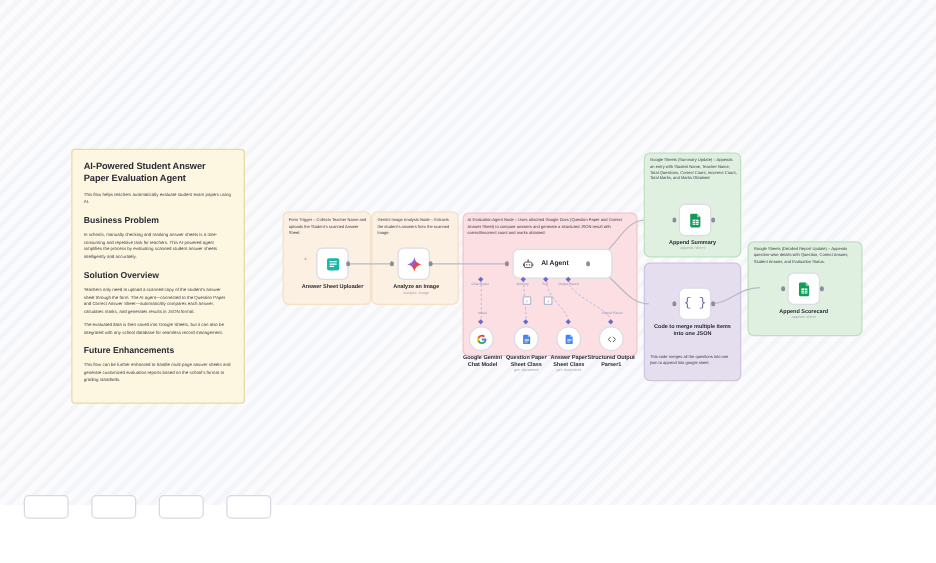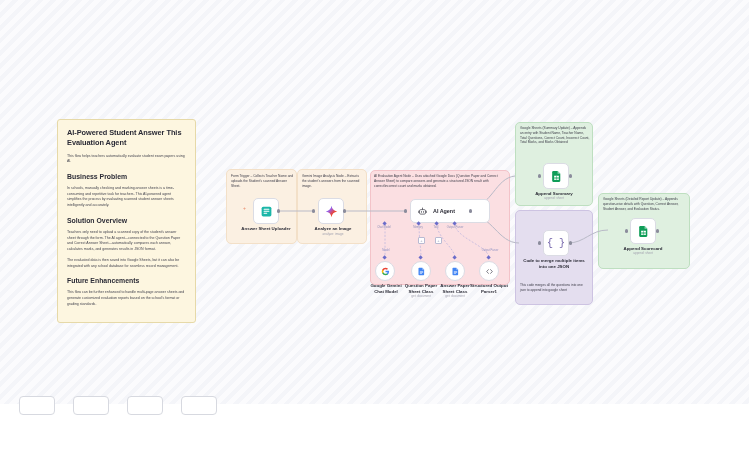--- a/index.html
+++ b/index.html
@@ -415,21 +415,21 @@
       <rect x="7.6" y="13" width="8.8" height="0.9" fill="#0f9d58"></rect>
       <rect x="7.6" y="15.6" width="8.8" height="0.9" fill="#0f9d58"></rect>
       <rect x="11.6" y="10.6" width="0.9" height="7.6" fill="#0f9d58"></rect>
     </svg>
   </div>
   <div class="port" style="left:656px; top:229.3px;"></div>
   <div class="node-label" style="left:608px; top:246px; width:70px;">Append Scorecard</div>
   <div class="node-sub" style="left:608px; top:252px; width:70px;">append: sheet</div>
 
   <div id="doc-note">
-    <h1>AI-Powered Student Answer This Evaluation Agent</h1>
+    <h1>AI-Powered Student Answer Paper Evaluation Agent</h1>
     <p>This flow helps teachers automatically evaluate student exam papers using AI.</p>
     <h2>Business Problem</h2>
     <p>In schools, manually checking and marking answer sheets is a time-consuming and repetitive task for teachers. This AI-powered agent simplifies the process by evaluating scanned student answer sheets intelligently and accurately.</p>
     <h2>Solution Overview</h2>
     <p>Teachers only need to upload a scanned copy of the student's answer sheet through the form. The AI agent—connected to the Question Paper and Correct Answer Sheet—automatically compares each answer, calculates marks, and generates results in JSON format.</p>
     <p>The evaluated data is then saved into Google Sheets, but it can also be integrated with any school database for seamless record management.</p>
     <h2>Future Enhancements</h2>
     <p>This flow can be further enhanced to handle multi-page answer sheets and generate customized evaluation reports based on the school's format or grading standards.</p>
   </div>
 

